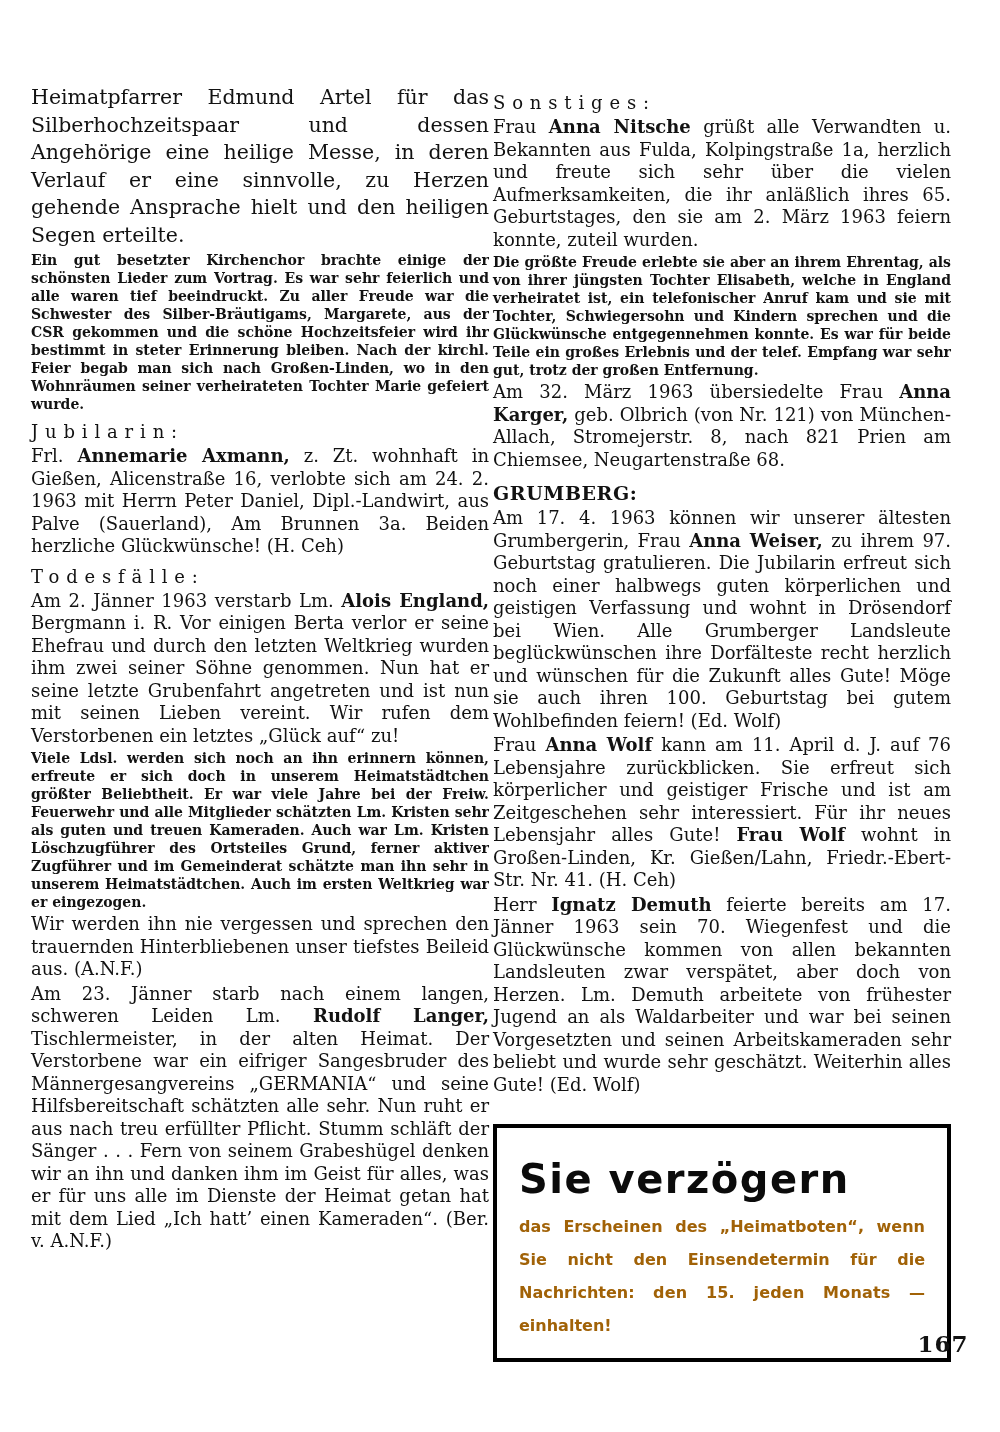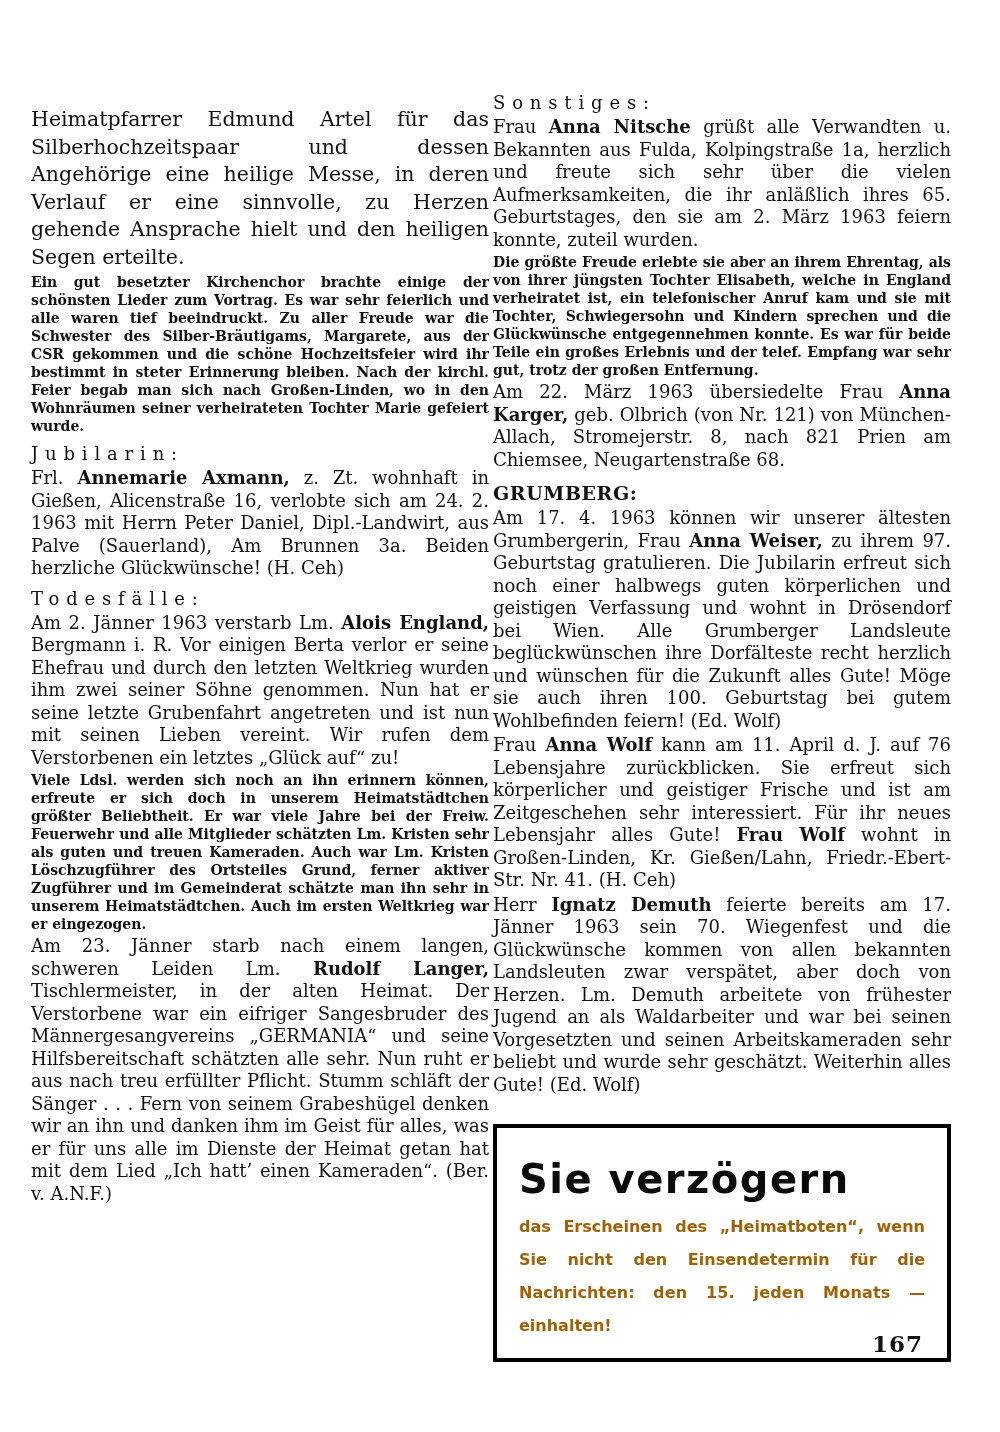--- a/index.html
+++ b/index.html
@@ -25,21 +25,21 @@
   .col-right { left: 493px; }
 
   .para {
     margin: 0;
     text-align: justify;
     hyphens: auto;
     -webkit-hyphens: auto;
   }
   .para + .para { margin-top: 2px; }
 
-  .para.lead  { font-size: 20.5px; line-height: 27.5px; margin-top: 22px; }
+  .para.lead  { font-size: 20.5px; line-height: 27.5px; }
   .para.large { font-size: 18px;   line-height: 22.5px; }
   .para.small { font-size: 14px;   line-height: 18px; font-weight: bold; }
 
   .b { font-weight: bold; }
 
   .header-spaced {
     margin: 8px 0 3px 0;
     font-size: 18px;
     font-weight: normal;
     letter-spacing: 0.38em;
@@ -72,49 +72,50 @@
     line-height: 33px;
     text-align: justify;
     margin: 10px 0 0 0;
     color: #a16207;
   }
   .notice-body .b { font-weight: bold; letter-spacing: 0.2px; }
 
   .page-number {
     position: absolute;
     top: 1330px;
-    left: 872px;
+    left: 912px;
     width: 62px;
-    text-align: left;
+    text-align: center;
     font-size: 23px;
     font-weight: bold;
     letter-spacing: 1px;
   }
 </style>
 </head>
 <body>
 
 <div class="page">
 
   <div class="col col-left">
     <p class="para lead"><span>Heimatpfarrer Edmund Artel für das Silberhochzeitspaar und dessen Angehörige eine heilige Messe, in deren Verlauf er eine sinnvolle, zu Herzen gehende Ansprache hielt und den heiligen Segen erteilte.</span></p>
     <p class="para small"><span>Ein gut besetzter Kirchenchor brachte einige der schönsten Lieder zum Vortrag. Es war sehr feierlich und alle waren tief beeindruckt. Zu aller Freude war die Schwester des Silber-Bräutigams, Margarete, aus der CSR gekommen und die schöne Hochzeitsfeier wird ihr bestimmt in steter Erinnerung bleiben. Nach der kirchl. Feier begab man sich nach Großen-Linden, wo in den Wohnräumen seiner verheirateten Tochter Marie gefeiert wurde.</span></p>
     <h2 class="header-spaced">Jubilarin:</h2>
     <p class="para large"><span>Frl. </span><span class="b">Annemarie Axmann,</span><span> z. Zt. wohnhaft in Gießen, Alicenstraße 16, verlobte sich am 24. 2. 1963 mit Herrn Peter Daniel, Dipl.-Landwirt, aus Palve (Sauerland), Am Brunnen 3a. Beiden herzliche Glückwünsche! (H. Ceh)</span></p>
     <h2 class="header-spaced">Todesfälle:</h2>
     <p class="para large"><span>Am 2. Jänner 1963 verstarb Lm. </span><span class="b">Alois England,</span><span> Bergmann i. R. Vor einigen Berta verlor er seine Ehefrau und durch den letzten Weltkrieg wurden ihm zwei seiner Söhne genommen. Nun hat er seine letzte Grubenfahrt angetreten und ist nun mit seinen Lieben vereint. Wir rufen dem Verstorbenen ein letztes „Glück auf“ zu!</span></p>
     <p class="para small"><span>Viele Ldsl. werden sich noch an ihn erinnern können, erfreute er sich doch in unserem Heimatstädtchen größter Beliebtheit. Er war viele Jahre bei der Freiw. Feuerwehr und alle Mitglieder schätzten Lm. Kristen sehr als guten und treuen Kameraden. Auch war Lm. Kristen Löschzugführer des Ortsteiles Grund, ferner aktiver Zugführer und im Gemeinderat schätzte man ihn sehr in unserem Heimatstädtchen. Auch im ersten Weltkrieg war er eingezogen.</span></p>
+    <p class="para large"><span>Wir werden ihn nie vergessen und sprechen den trauernden Hinterbliebenen unser tiefstes Beileid aus. (A.N.F.)</span></p>
     <p class="para large"><span>Am 23. Jänner starb nach einem langen, schweren Leiden Lm. </span><span class="b">Rudolf Langer,</span><span> Tischlermeister, in der alten Heimat. Der Verstorbene war ein eifriger Sangesbruder des Männergesangvereins „GERMANIA“ und seine Hilfsbereitschaft schätzten alle sehr. Nun ruht er aus nach treu erfüllter Pflicht. Stumm schläft der Sänger . . . Fern von seinem Grabeshügel denken wir an ihn und danken ihm im Geist für alles, was er für uns alle im Dienste der Heimat getan hat mit dem Lied „Ich hatt’ einen Kameraden“. (Ber. v. A.N.F.)</span></p>
   </div>
 
   <div class="col col-right">
     <h2 class="header-spaced">Sonstiges:</h2>
     <p class="para large"><span>Frau </span><span class="b">Anna Nitsche</span><span> grüßt alle Verwandten u. Bekannten aus Fulda, Kolpingstraße 1a, herzlich und freute sich sehr über die vielen Aufmerksamkeiten, die ihr anläßlich ihres 65. Geburtstages, den sie am 2. März 1963 feiern konnte, zuteil wurden.</span></p>
     <p class="para small"><span>Die größte Freude erlebte sie aber an ihrem Ehrentag, als von ihrer jüngsten Tochter Elisabeth, welche in England verheiratet ist, ein telefonischer Anruf kam und sie mit Tochter, Schwiegersohn und Kindern sprechen und die Glückwünsche entgegennehmen konnte. Es war für beide Teile ein großes Erlebnis und der telef. Empfang war sehr gut, trotz der großen Entfernung.</span></p>
-    <p class="para large"><span>Am 22. März 1963 übersiedelte Frau </span><span class="b">Anna Karger,</span><span> geb. Olbrich (von Nr. 121) von München-Allach, Stromejerstr. 8, nach 821 Prien am Chiemsee, Neugartenstraße 68.</span></p>
+    <p class="para large"><span>Am 32. März 1963 übersiedelte Frau </span><span class="b">Anna Karger,</span><span> geb. Olbrich (von Nr. 121) von München-Allach, Stromejerstr. 8, nach 821 Prien am Chiemsee, Neugartenstraße 68.</span></p>
     <h2 class="header-bold">GRUMBERG:</h2>
     <p class="para large"><span>Am 17. 4. 1963 können wir unserer ältesten Grumbergerin, Frau </span><span class="b">Anna Weiser,</span><span> zu ihrem 97. Geburtstag gratulieren. Die Jubilarin erfreut sich noch einer halbwegs guten körperlichen und geistigen Verfassung und wohnt in Drösendorf bei Wien. Alle Grumberger Landsleute beglückwünschen ihre Dorfälteste recht herzlich und wünschen für die Zukunft alles Gute! Möge sie auch ihren 100. Geburtstag bei gutem Wohlbefinden feiern! (Ed. Wolf)</span></p>
     <p class="para large"><span>Frau </span><span class="b">Anna Wolf</span><span> kann am 11. April d. J. auf 76 Lebensjahre zurückblicken. Sie erfreut sich körperlicher und geistiger Frische und ist am Zeitgeschehen sehr interessiert. Für ihr neues Lebensjahr alles Gute! </span><span class="b">Frau Wolf</span><span> wohnt in Großen-Linden, Kr. Gießen/Lahn, Friedr.-Ebert-Str. Nr. 41. (H. Ceh)</span></p>
     <p class="para large"><span>Herr </span><span class="b">Ignatz Demuth</span><span> feierte bereits am 17. Jänner 1963 sein 70. Wiegenfest und die Glückwünsche kommen von allen bekannten Landsleuten zwar verspätet, aber doch von Herzen. Lm. Demuth arbeitete von frühester Jugend an als Waldarbeiter und war bei seinen Vorgesetzten und seinen Arbeitskameraden sehr beliebt und wurde sehr geschätzt. Weiterhin alles Gute! (Ed. Wolf)</span></p>
 
     <div class="notice-box">
       <div class="notice-headline">Sie verzögern</div>
       <p class="notice-body"><span>das Erscheinen des „Heimatboten“, wenn Sie nicht den Einsendetermin für die Nachrichten: </span><span class="b">den 15. jeden Monats</span><span> — einhalten!</span></p>
     </div>
   </div>

